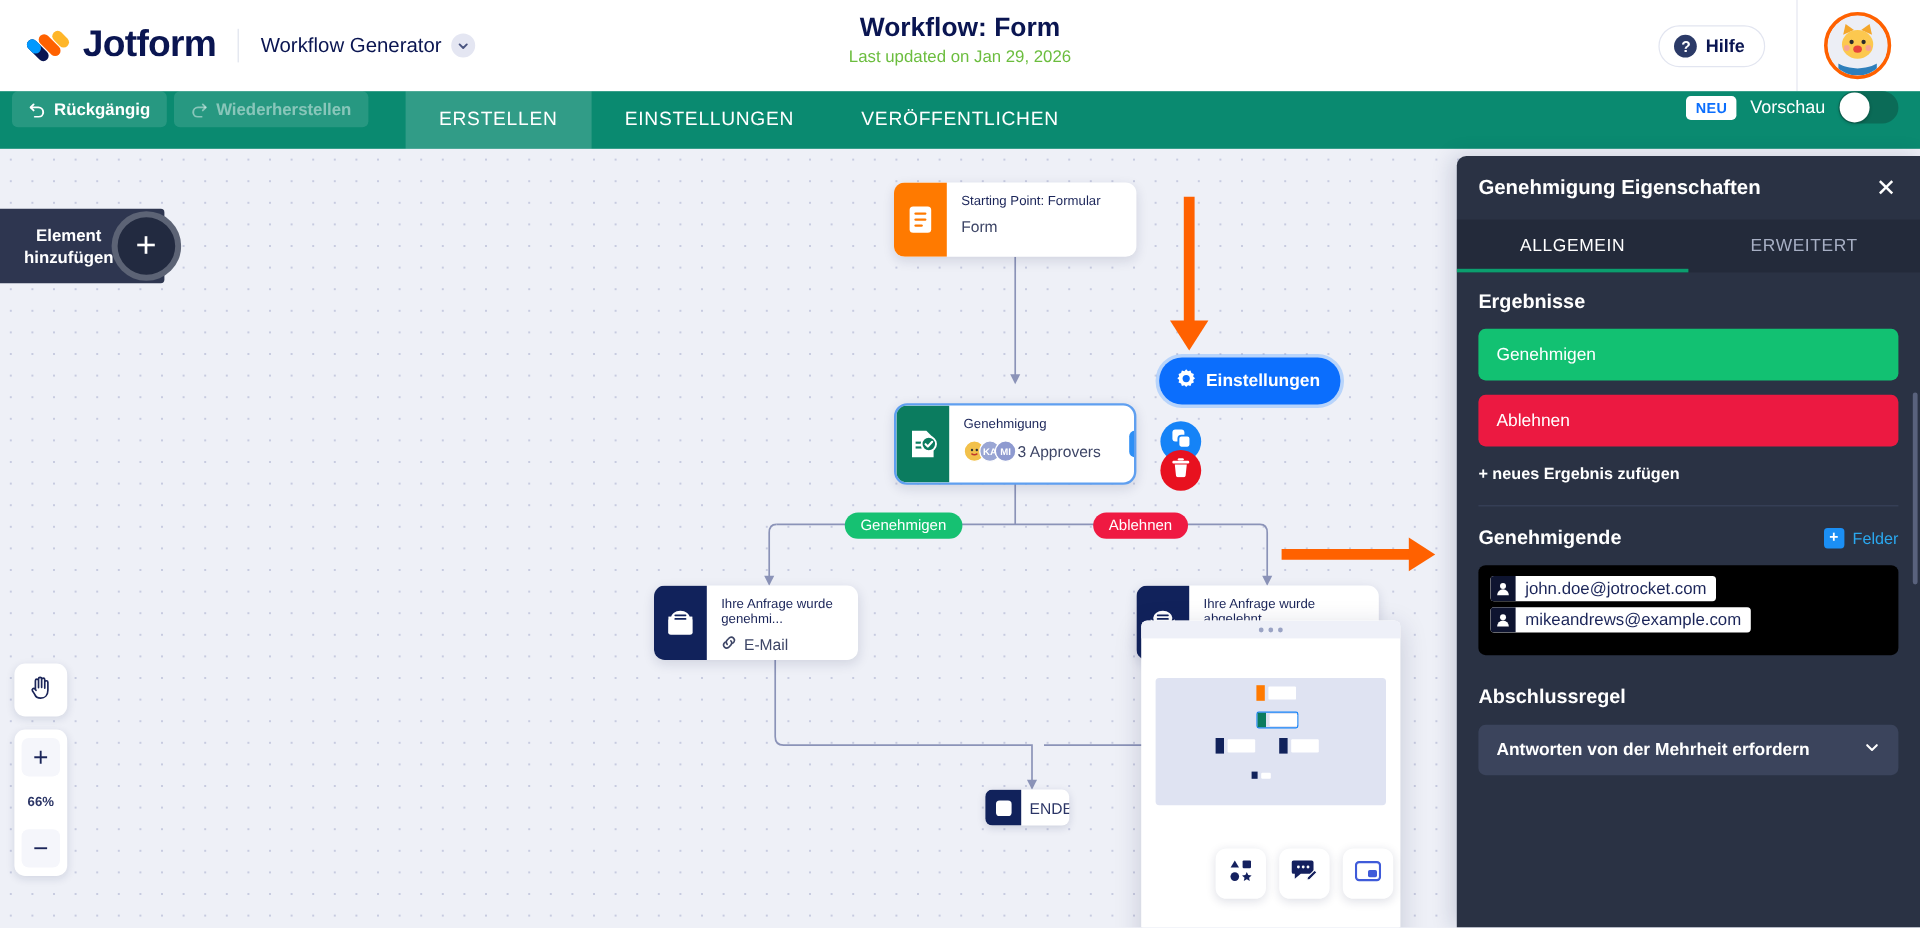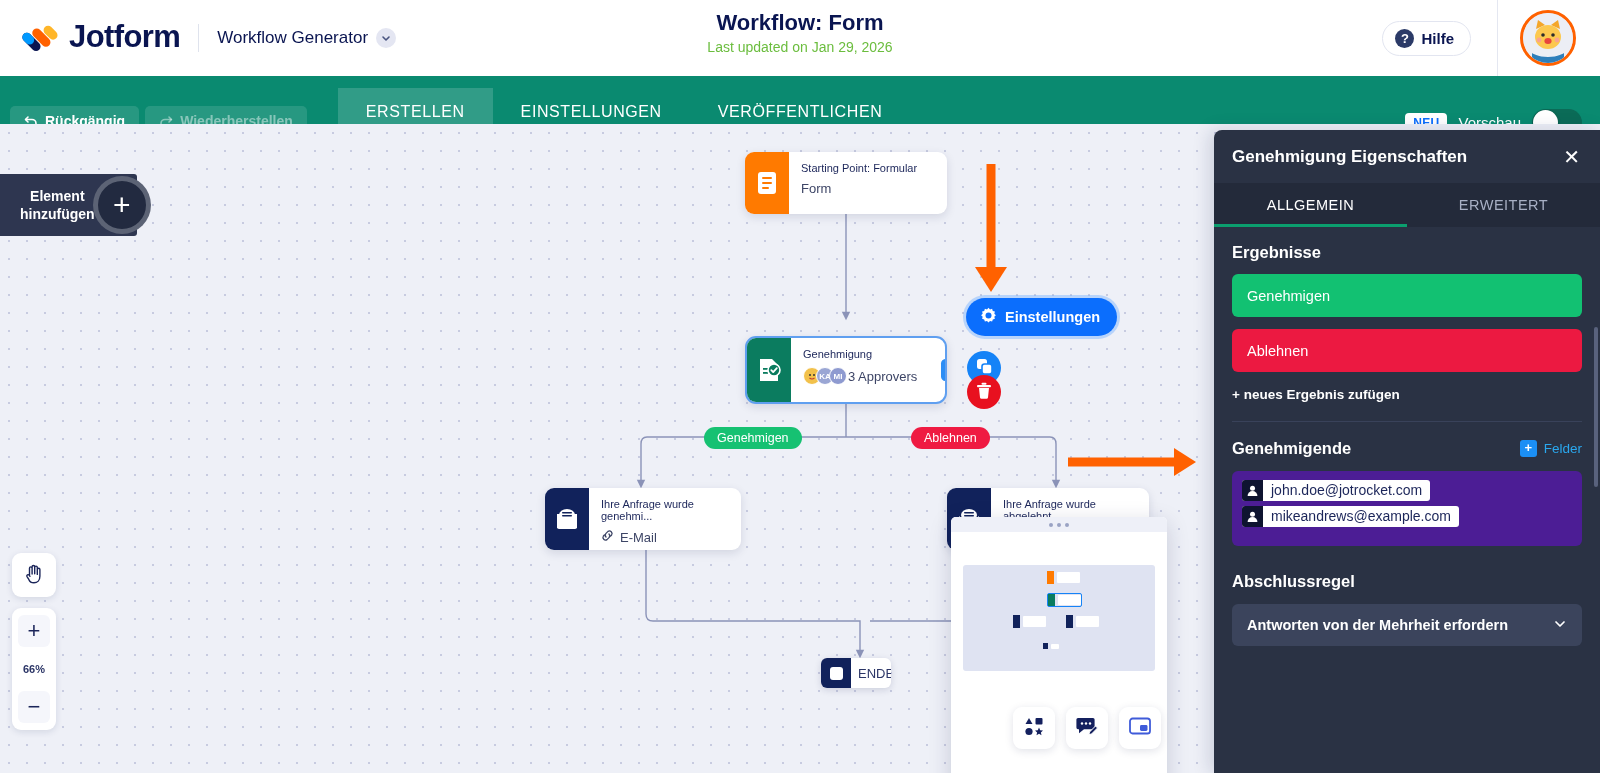--- a/index.html
+++ b/index.html
@@ -54,21 +54,21 @@
   .hdr-vline { width: 1px; height: 76px; background: #e4e7f1; margin: 0 22px 0 26px; }
   .avatar {
     width: 56px; height: 56px; border-radius: 50%;
     border: 3px solid #ff6100; background: #e9eaf2; margin-right: 24px;
     position: relative; overflow: hidden; cursor: pointer;
   }
 
   
   .toolbar {
     position: absolute; top: 76px; left: 0; width: 1600px; height: 60px;
-    background: #0a8a70; display: flex; align-items: flex-end;
+    background: #0a8a70; display: flex; align-items: flex-start;
   }
   .undo-grp { display: flex; gap: 6px; padding-left: 10px; }
   .tb-btn {
     display: flex; align-items: center; gap: 7px;
     background: rgba(255,255,255,0.12); border-radius: 5px;
     padding: 7px 14px; font-size: 14px; font-weight: bold; color: #fff;
     cursor: pointer; white-space: nowrap;
   }
   .tb-btn.disabled { color: rgba(255,255,255,0.45); }
   .tabs { display: flex; margin-left: 31px; height: 48px; }
@@ -120,21 +120,21 @@
     font-size: 13px; color: #3d4566; margin-top: 7px;
     display: flex; align-items: center; gap: 6px;
   }
   .node-start { left: 745px; top: 28px; width: 202px; height: 62px; }
   .node-start .ico { background: #ff7a00; }
   .node-approval {
     left: 745px; top: 212px; width: 202px; height: 68px;
     border: 2px solid #5f9ff0; border-radius: 11px;
   }
   .node-approval .ico { background: #0b7c5f; }
-  .node-email1 { left: 545px; top: 364px; width: 196px; height: 62px; justify-content: flex-end; }
+  .node-email1 { left: 545px; top: 364px; width: 170px; height: 62px; justify-content: flex-end; }
   .node-email1 .ico { background: #11225b; }
   .node-email2 { left: 947px; top: 364px; width: 202px; height: 62px; }
   .node-email2 .ico { background: #11225b; }
   .port {
     position: absolute; right: -5px; top: 50%; transform: translateY(-50%);
     width: 9px; height: 22px; border-radius: 5px; background: #2d8ef5;
   }
   .avatar-stack { display: flex; align-items: center; }
   .ava {
     width: 18px; height: 18px; border-radius: 50%; margin-right: -5px;
@@ -291,21 +291,21 @@
   }
   .felder-btn {
     display: flex; align-items: center; gap: 7px;
     font-size: 13.5px; color: #2aa8ef; cursor: pointer;
   }
   .felder-btn .plus-sq {
     width: 17px; height: 17px; border-radius: 3px; background: #1b8ff5;
     color: #fff; font-size: 13px; font-weight: bold; line-height: 15px; text-align: center;
   }
   .approvers-box {
-    background: #4c1d95; border-radius: 6px; margin-top: 13px;
+    background: #000000; border-radius: 6px; margin-top: 13px;
     padding: 9px 10px 14px;
   }
   .chip {
     display: inline-flex; align-items: center; background: #fff;
     border-radius: 3px; margin-bottom: 5px; overflow: hidden; cursor: pointer;
   }
   .chip .cav {
     width: 21px; height: 21px; background: #0e1430; flex: 0 0 21px;
     display: flex; align-items: center; justify-content: center;
   }

